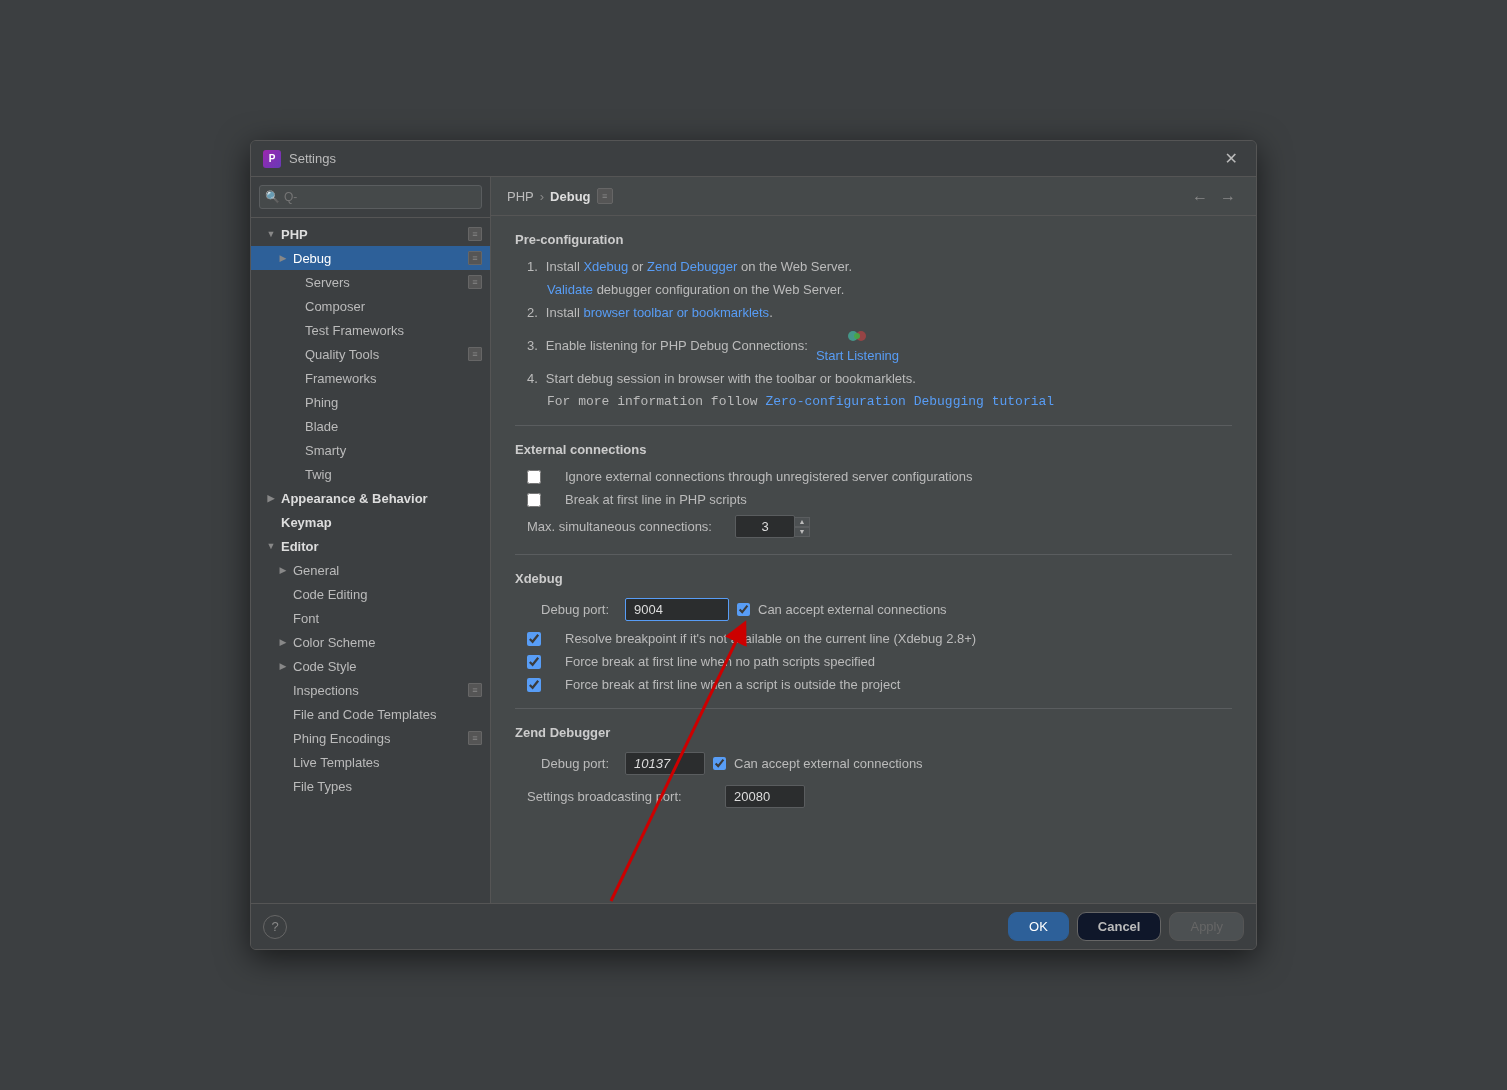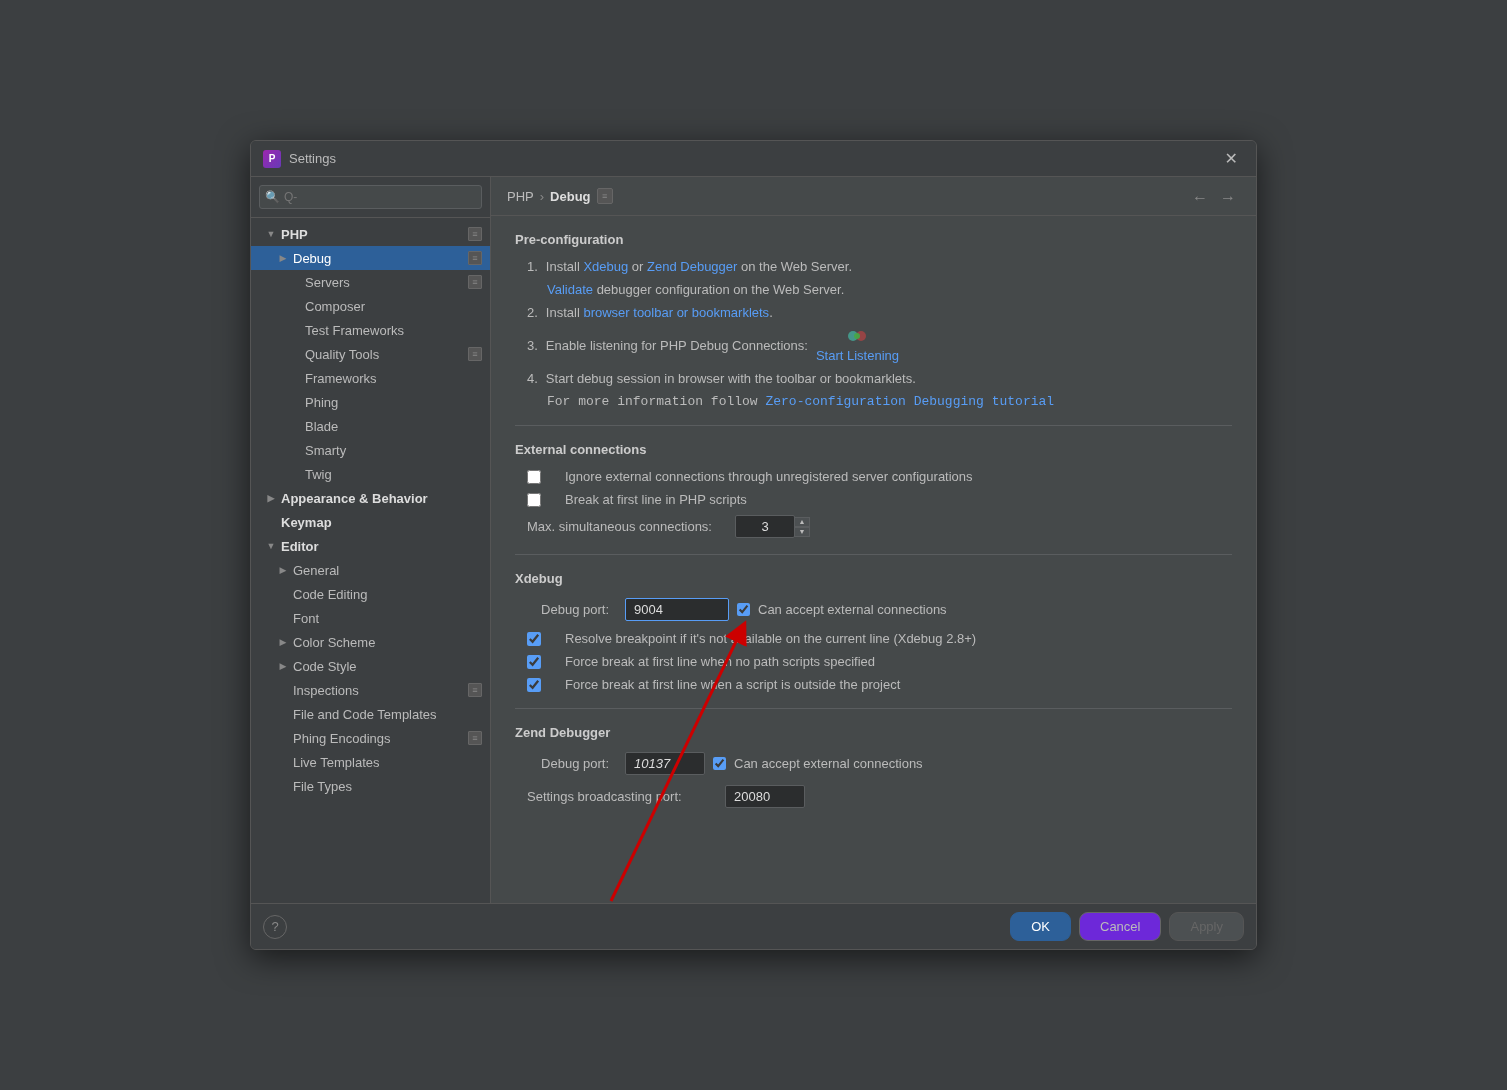--- a/index.html
+++ b/index.html
@@ -353,23 +353,24 @@
       border: 1px solid #666;
     }
 
     .btn-primary {
       background: #2d6099;
       color: #fff;
       border-color: #2d6099;
     }
 
     .btn-secondary {
-      background: #6d28d9;
+      background: #0f172a;
       color: #bbb;
       border-color: #666;
+      font-weight: bold;
     }
 
     .btn-disabled {
       background: #4c5052;
       color: #666;
       border-color: #555;
       cursor: default;
     }
 
     .checked-blue {

